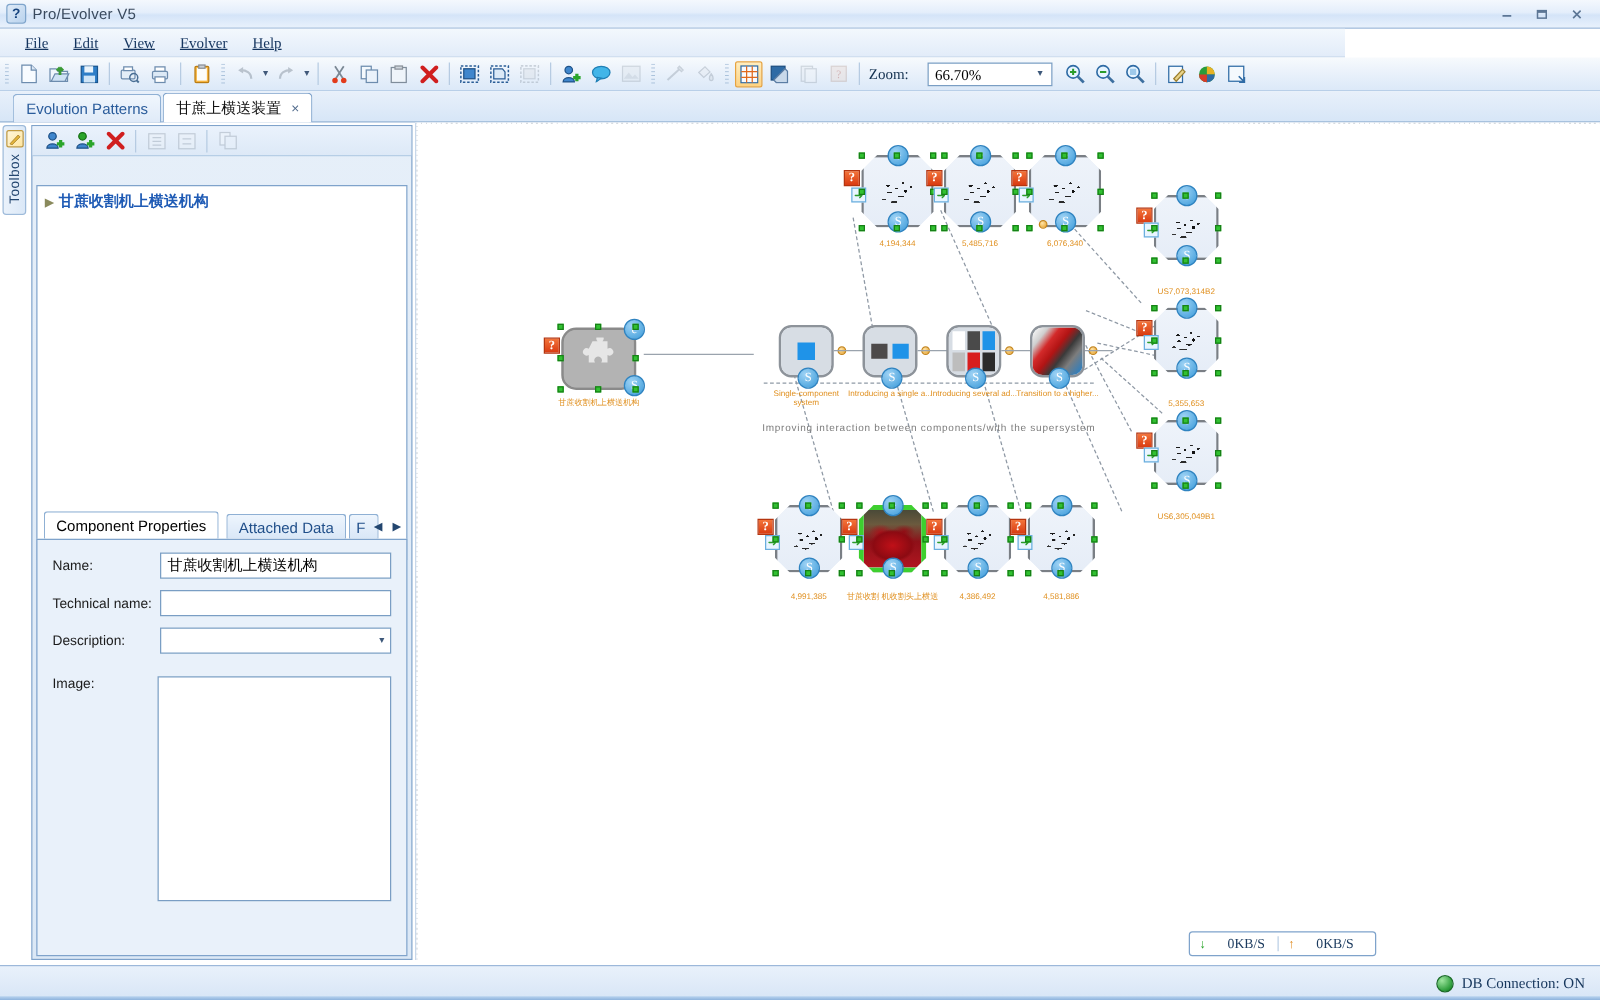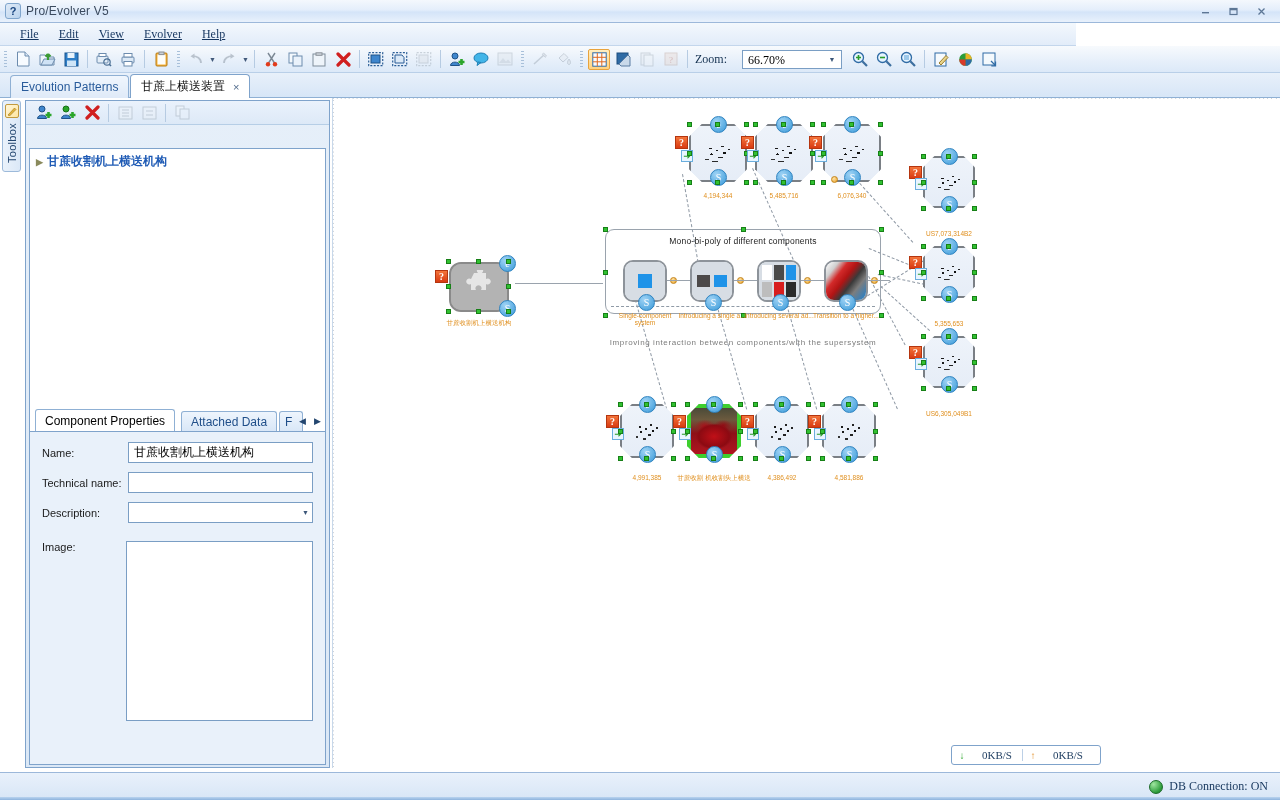--- a/index.html
+++ b/index.html
@@ -732,31 +732,20 @@
       <div class="handle" style="left:63px;top:3px;"></div>
       <div class="handle" style="left:3px;top:28px;"></div>
       <div class="handle" style="left:63px;top:28px;"></div>
       <div class="handle" style="left:3px;top:53px;"></div>
       <div class="handle" style="left:33px;top:53px;"></div>
       <div class="handle" style="left:63px;top:53px;"></div>
       <div class="nlabel wrap" style="left:-14px;top:63px;width:100px;">甘蔗收割机上横送机构</div>
     </div>
     <div class="conn" style="left:182px;top:185px;width:88px;"></div>
 
-    <div id="groupbox" style="left:272px;top:131px;width:276px;height:85px;">
-      <div id="grouptitle">Mono-bi-poly of different  components</div>
-      <div class="handle" style="left:-3px;top:-3px;"></div>
-      <div class="handle" style="left:135px;top:-3px;"></div>
-      <div class="handle" style="left:273px;top:-3px;"></div>
-      <div class="handle" style="left:-3px;top:40px;"></div>
-      <div class="handle" style="left:273px;top:40px;"></div>
-      <div class="handle" style="left:-3px;top:83px;"></div>
-      <div class="handle" style="left:135px;top:83px;"></div>
-      <div class="handle" style="left:273px;top:83px;"></div>
-    </div>
     <div id="groupfooterline" style="left:278px;top:208px;width:264px;"></div>
     <div id="groupfooter" style="left:272px;top:240px;width:276px;">Improving   interaction   between   components/with   the   supersystem</div>
 
     <div class="node" style="left:290px;top:162px;width:48px;height:44px;">
       <div class="nbody" style="width:44px;height:42px;border-radius:10px;border-color:#8d939a;background:#f4f7fb;">
         <div class="thumb-square">
             <div class="sq"></div>
           </div>
       </div>
       <div class="badge-s" style="left:15px;top:34px;">S</div>

